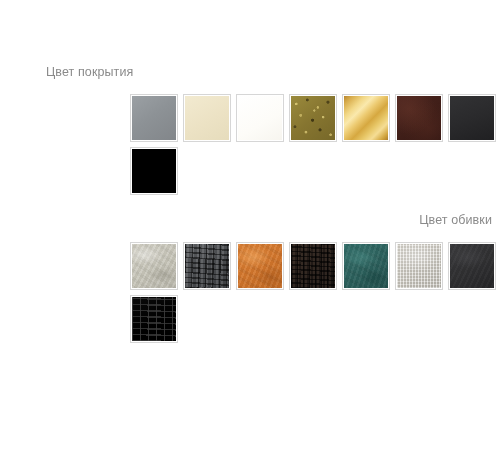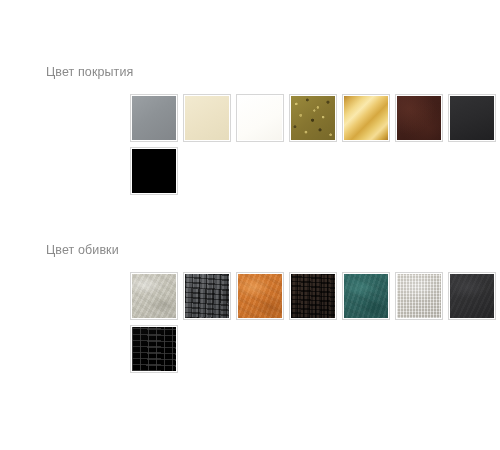--- a/index.html
+++ b/index.html
@@ -15,21 +15,21 @@
     font-family: "Liberation Sans", "DejaVu Sans", sans-serif;
   }
 
   .option-group {
     position: absolute;
     left: 0;
     width: 448px;
     margin-left: 44px;
   }
   #group-coating { top: 64px; }
-  #group-upholstery { top: 242px; }
+  #group-upholstery { top: 212px; text-align: right; }
 
   .group-label {
     font-size: 12.5px;
     color: #8a8a8a;
     letter-spacing: 0.1px;
     line-height: 16px;
     padding-left: 2px;
     margin: 0 0 14px 0;
     font-weight: 400;
     white-space: nowrap;

